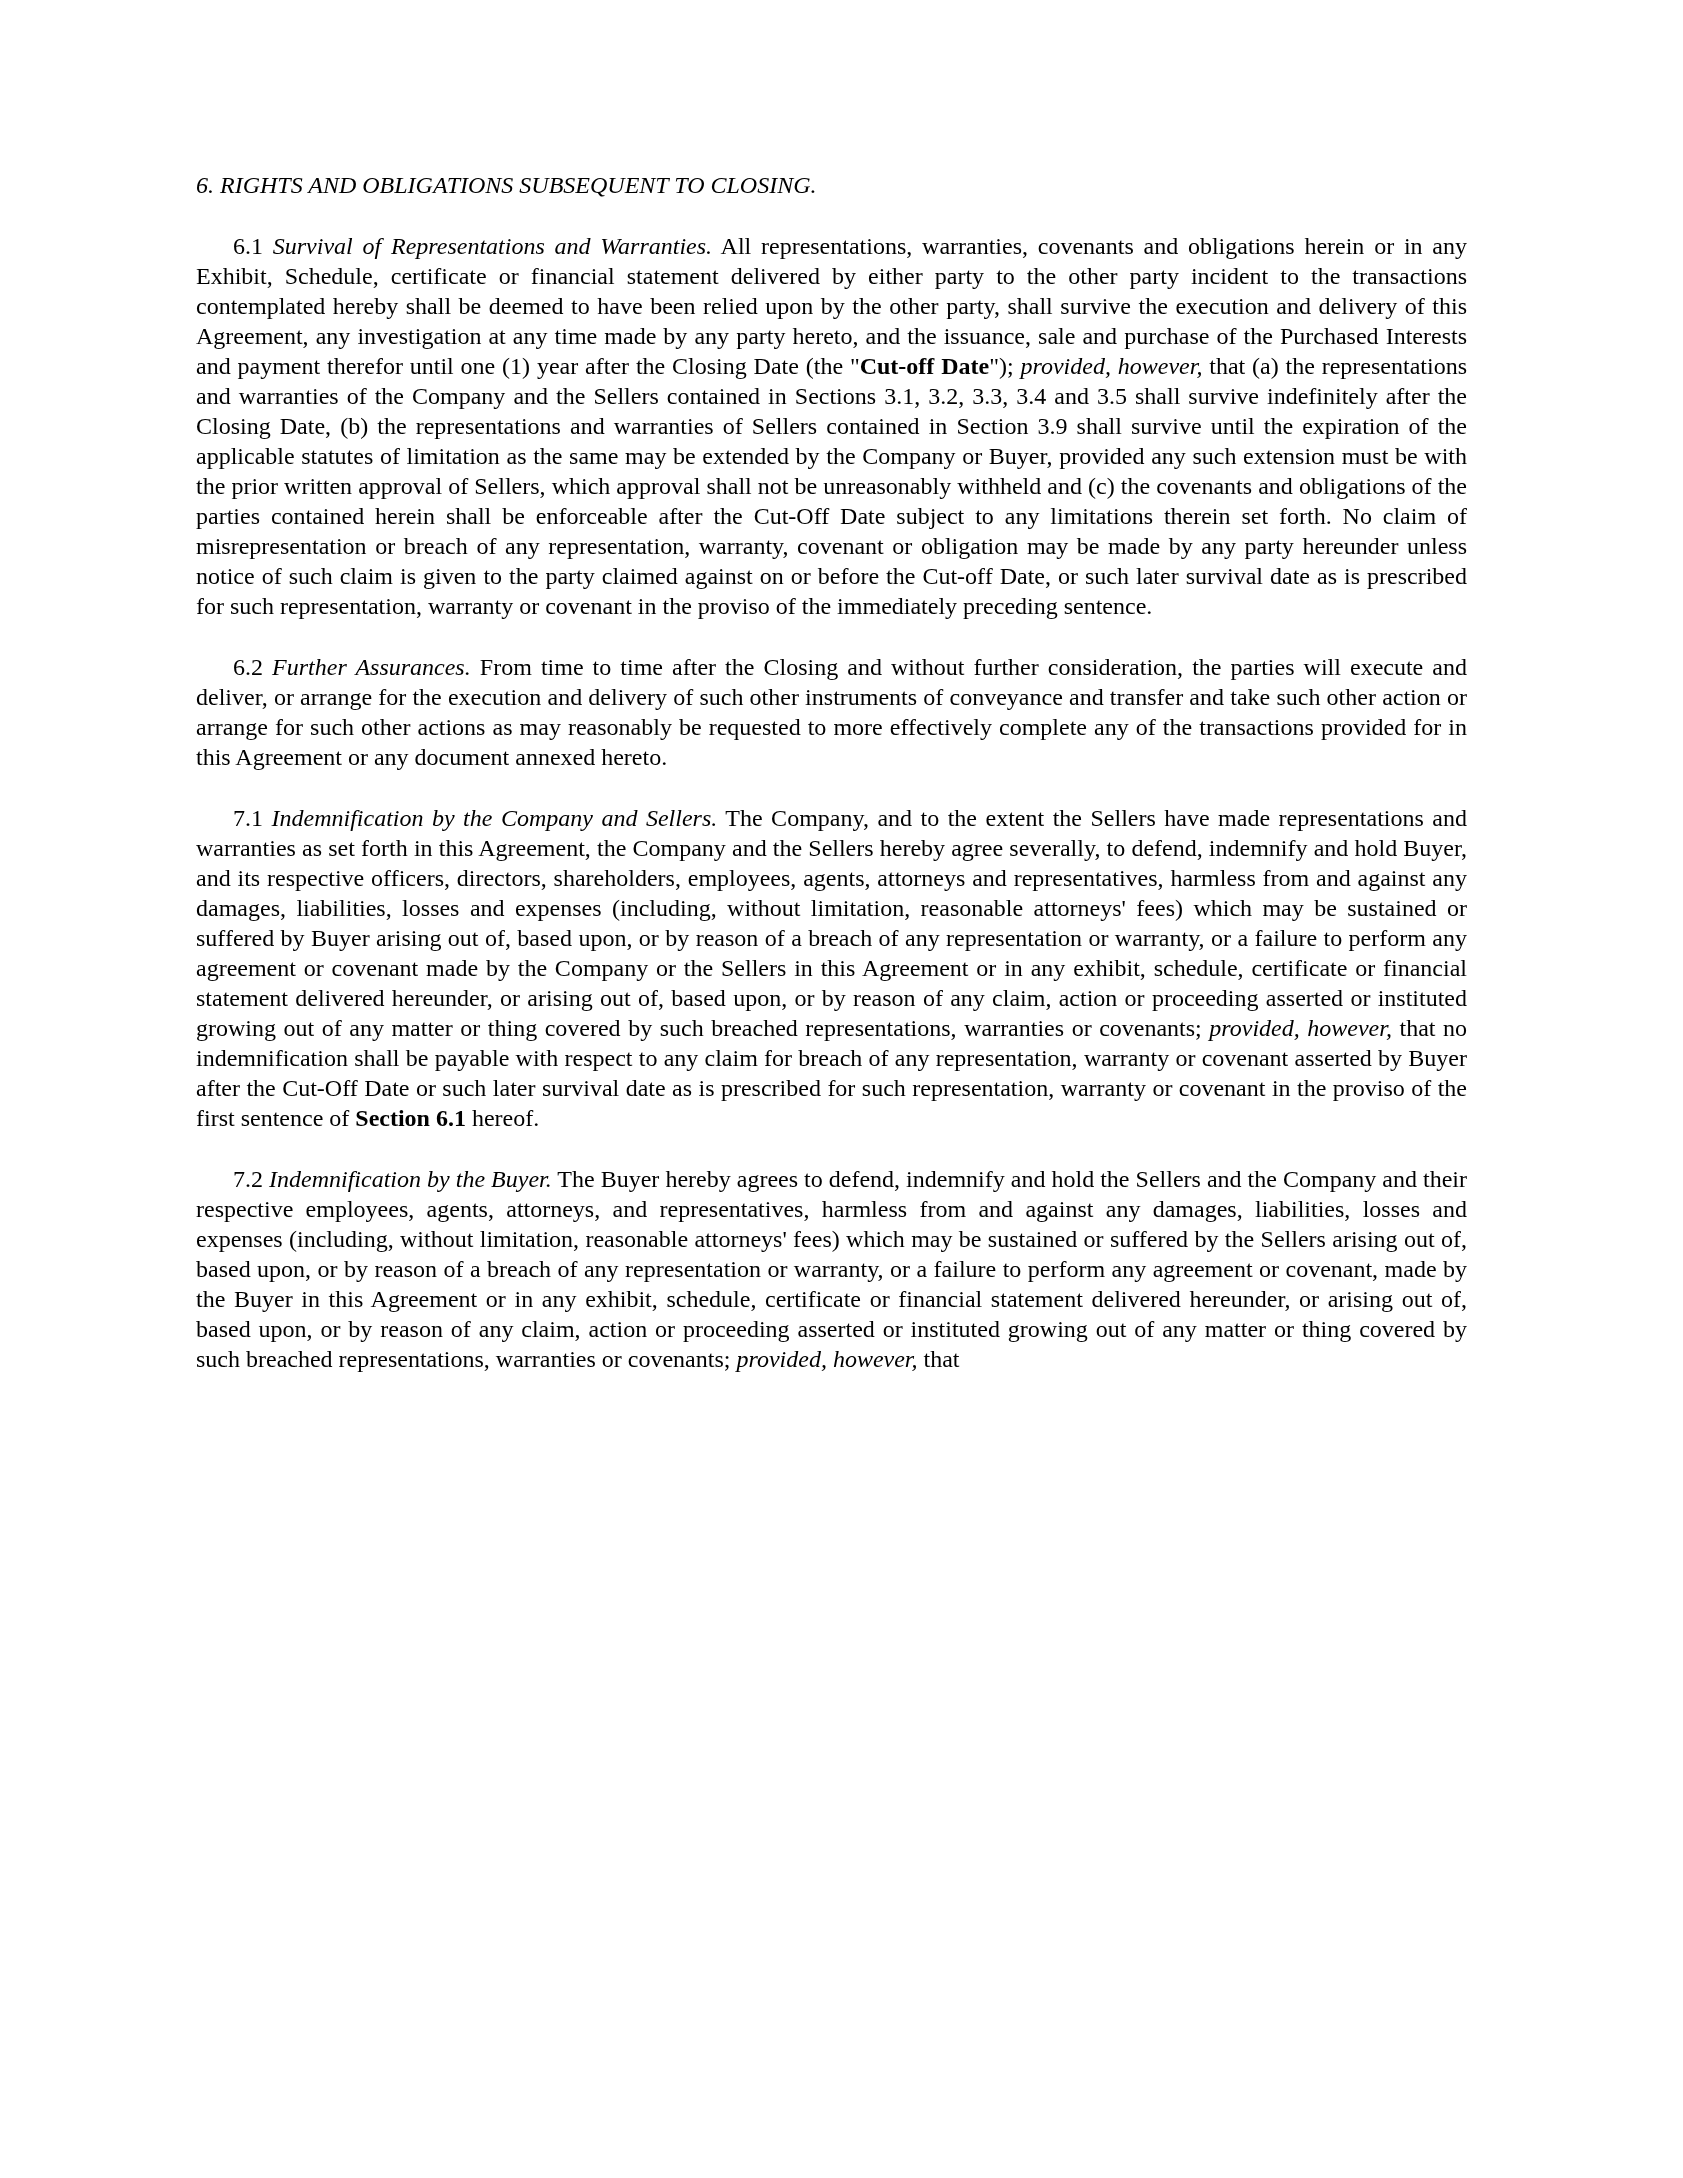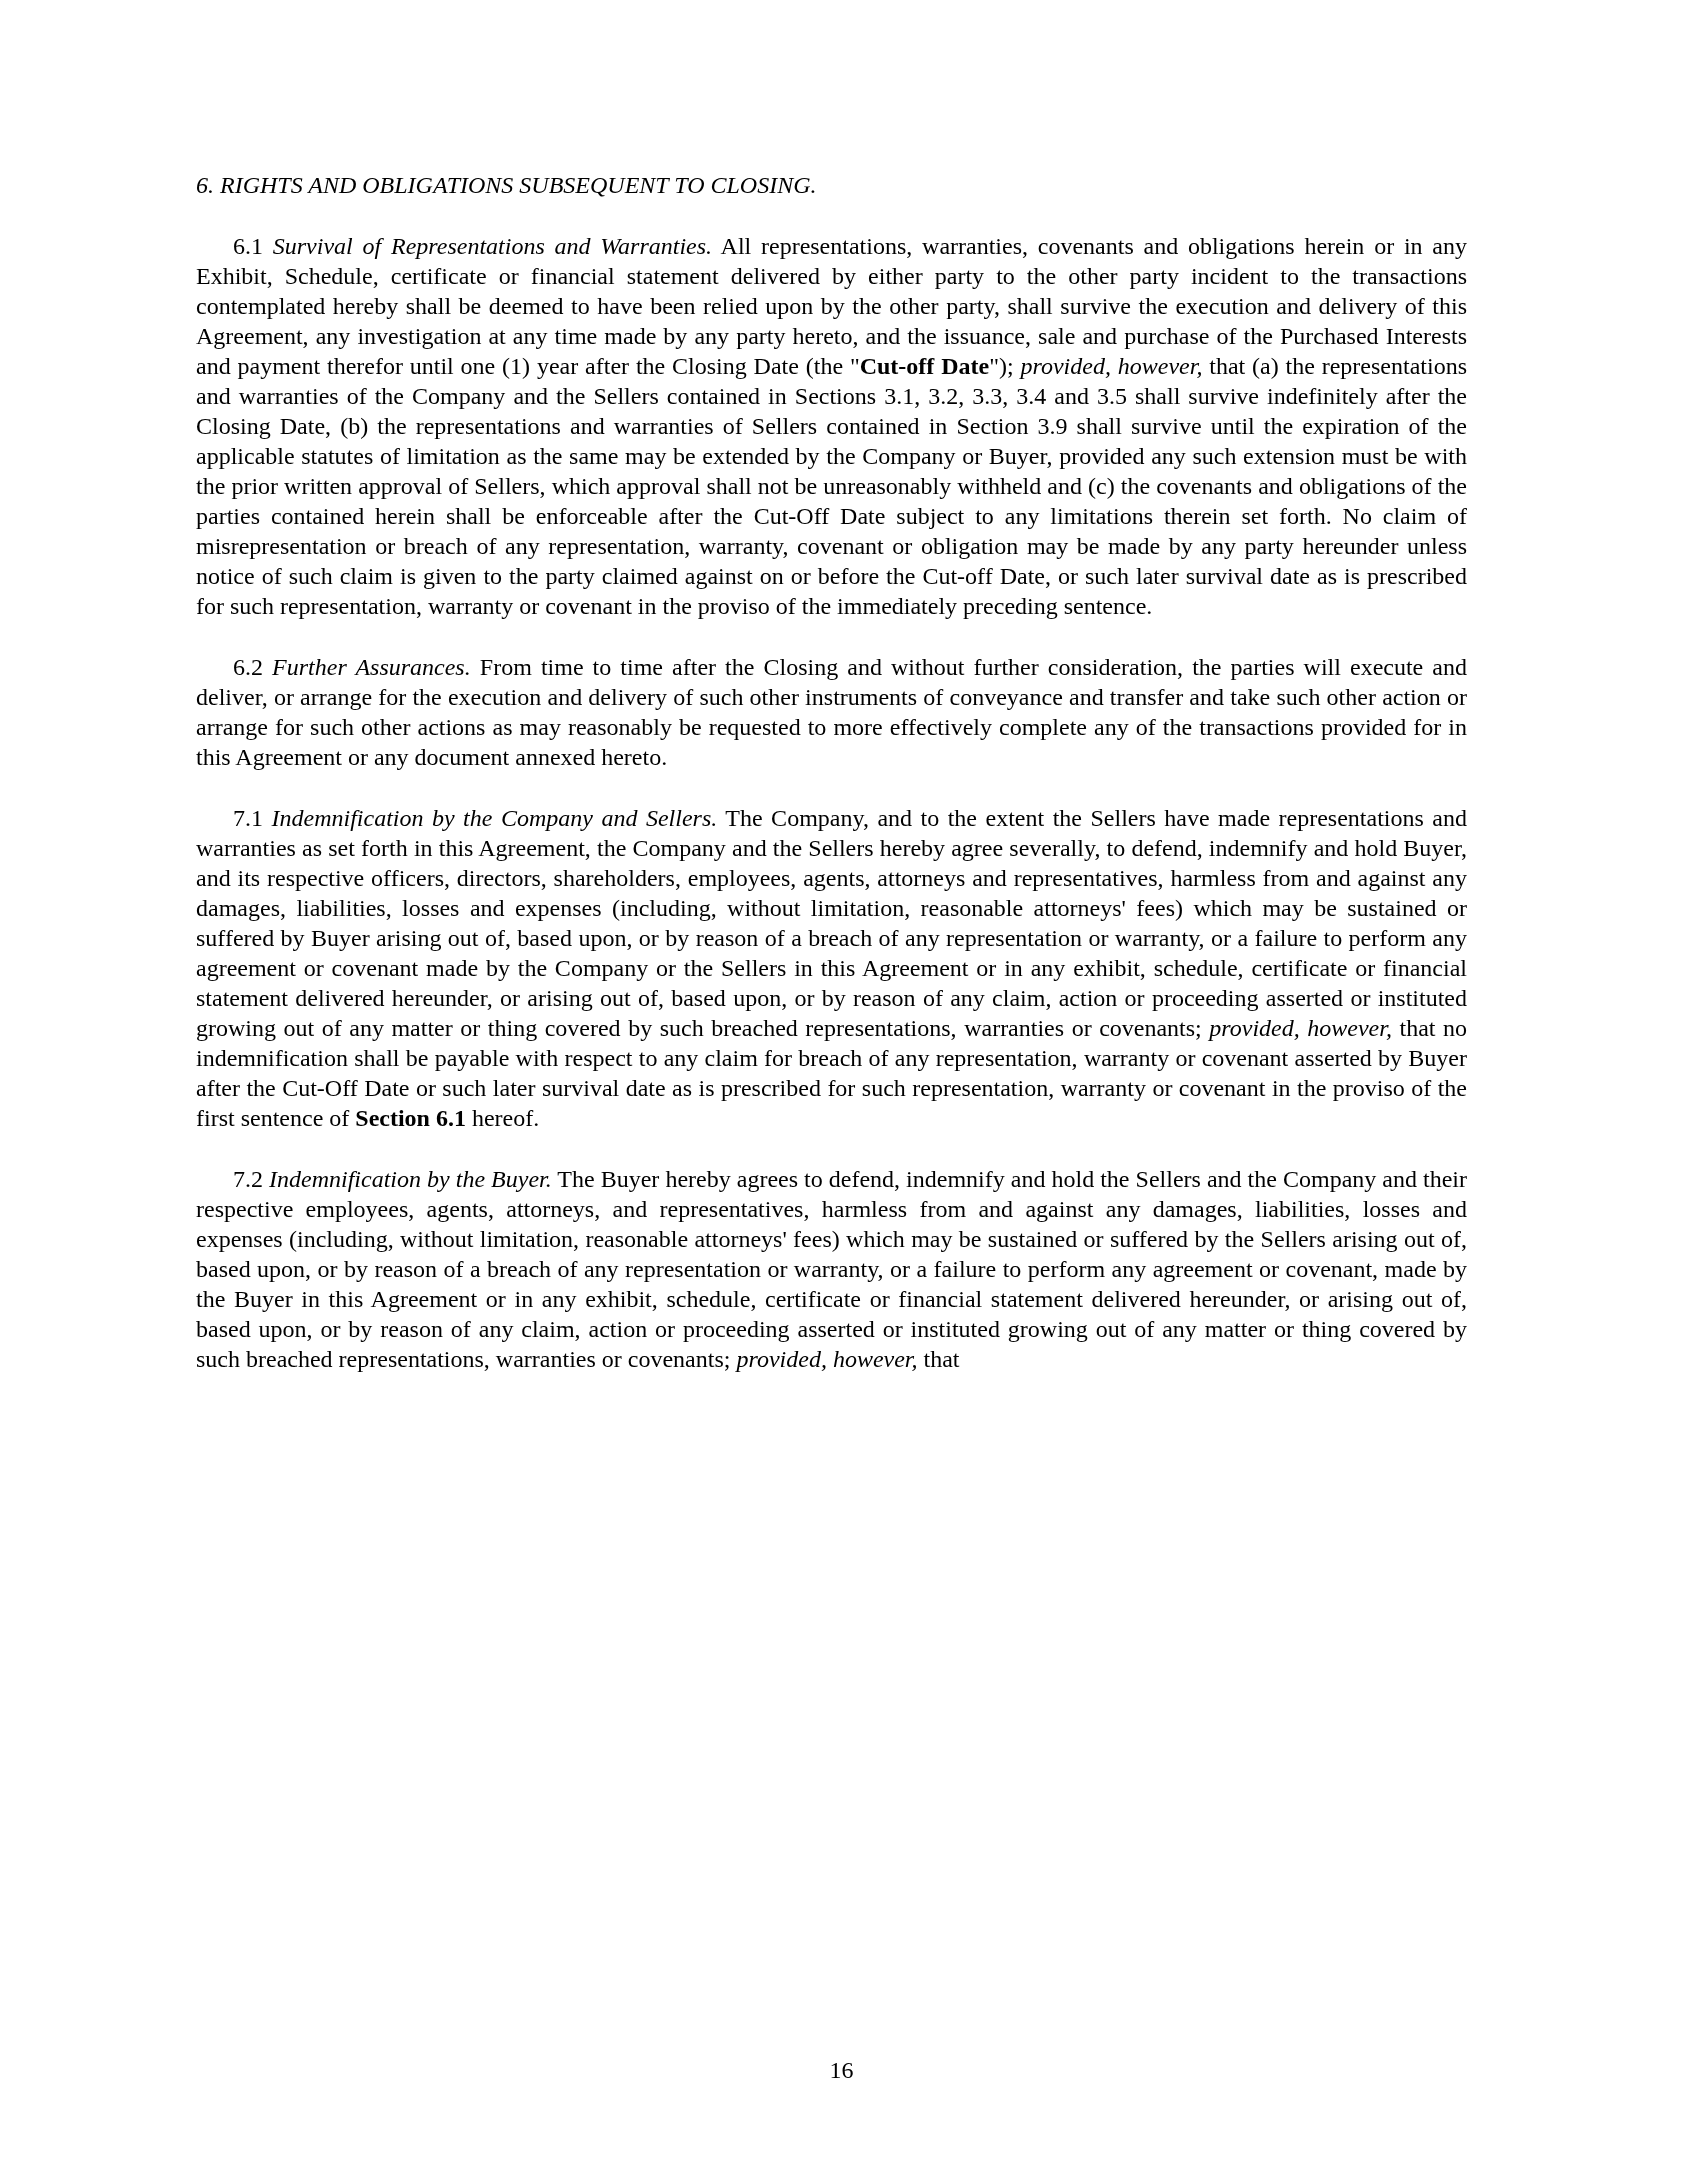--- a/index.html
+++ b/index.html
@@ -55,15 +55,14 @@
 <body>
 
 <div class="page">
   <div class="doc-body">
       <p class="heading"><span class="it">6. RIGHTS AND OBLIGATIONS SUBSEQUENT TO CLOSING.</span></p>
       <p class="paragraph"><span>6.1 </span><span class="it">Survival of Representations and Warranties.</span><span> All representations, warranties, covenants and obligations herein or in any Exhibit, Schedule, certificate or financial statement delivered by either party to the other party incident to the transactions contemplated hereby shall be deemed to have been relied upon by the other party, shall survive the execution and delivery of this Agreement, any investigation at any time made by any party hereto, and the issuance, sale and purchase of the Purchased Interests and payment therefor until one (1) year after the Closing Date (the "</span><span class="bd">Cut-off Date</span><span>"); </span><span class="it">provided, however,</span><span> that (a) the representations and warranties of the Company and the Sellers contained in Sections 3.1, 3.2, 3.3, 3.4 and 3.5 shall survive indefinitely after the Closing Date, (b) the representations and warranties of Sellers contained in Section 3.9 shall survive until the expiration of the applicable statutes of limitation as the same may be extended by the Company or Buyer, provided any such extension must be with the prior written approval of Sellers, which approval shall not be unreasonably withheld and (c) the covenants and obligations of the parties contained herein shall be enforceable after the Cut-Off Date subject to any limitations therein set forth. No claim of misrepresentation or breach of any representation, warranty, covenant or obligation may be made by any party hereunder unless notice of such claim is given to the party claimed against on or before the Cut-off Date, or such later survival date as is prescribed for such representation, warranty or covenant in the proviso of the immediately preceding sentence.</span></p>
       <p class="paragraph"><span>6.2 </span><span class="it">Further Assurances.</span><span> From time to time after the Closing and without further consideration, the parties will execute and deliver, or arrange for the execution and delivery of such other instruments of conveyance and transfer and take such other action or arrange for such other actions as may reasonably be requested to more effectively complete any of the transactions provided for in this Agreement or any document annexed hereto.</span></p>
       <p class="paragraph"><span>7.1 </span><span class="it">Indemnification by the Company and Sellers.</span><span> The Company, and to the extent the Sellers have made representations and warranties as set forth in this Agreement, the Company and the Sellers hereby agree severally, to defend, indemnify and hold Buyer, and its respective officers, directors, shareholders, employees, agents, attorneys and representatives, harmless from and against any damages, liabilities, losses and expenses (including, without limitation, reasonable attorneys' fees) which may be sustained or suffered by Buyer arising out of, based upon, or by reason of a breach of any representation or warranty, or a failure to perform any agreement or covenant made by the Company or the Sellers in this Agreement or in any exhibit, schedule, certificate or financial statement delivered hereunder, or arising out of, based upon, or by reason of any claim, action or proceeding asserted or instituted growing out of any matter or thing covered by such breached representations, warranties or covenants; </span><span class="it">provided, however,</span><span> that no indemnification shall be payable with respect to any claim for breach of any representation, warranty or covenant asserted by Buyer after the Cut-Off Date or such later survival date as is prescribed for such representation, warranty or covenant in the proviso of the first sentence of </span><span class="bd">Section 6.1</span><span> hereof.</span></p>
       <p class="paragraph"><span>7.2 </span><span class="it">Indemnification by the Buyer.</span><span> The Buyer hereby agrees to defend, indemnify and hold the Sellers and the Company and their respective employees, agents, attorneys, and representatives, harmless from and against any damages, liabilities, losses and expenses (including, without limitation, reasonable attorneys' fees) which may be sustained or suffered by the Sellers arising out of, based upon, or by reason of a breach of any representation or warranty, or a failure to perform any agreement or covenant, made by the Buyer in this Agreement or in any exhibit, schedule, certificate or financial statement delivered hereunder, or arising out of, based upon, or by reason of any claim, action or proceeding asserted or instituted growing out of any matter or thing covered by such breached representations, warranties or covenants; </span><span class="it">provided, however,</span><span> that</span></p>
     </div>
-  <div class="page-number">16</div>
 </div>
 
 
 </body></html>

